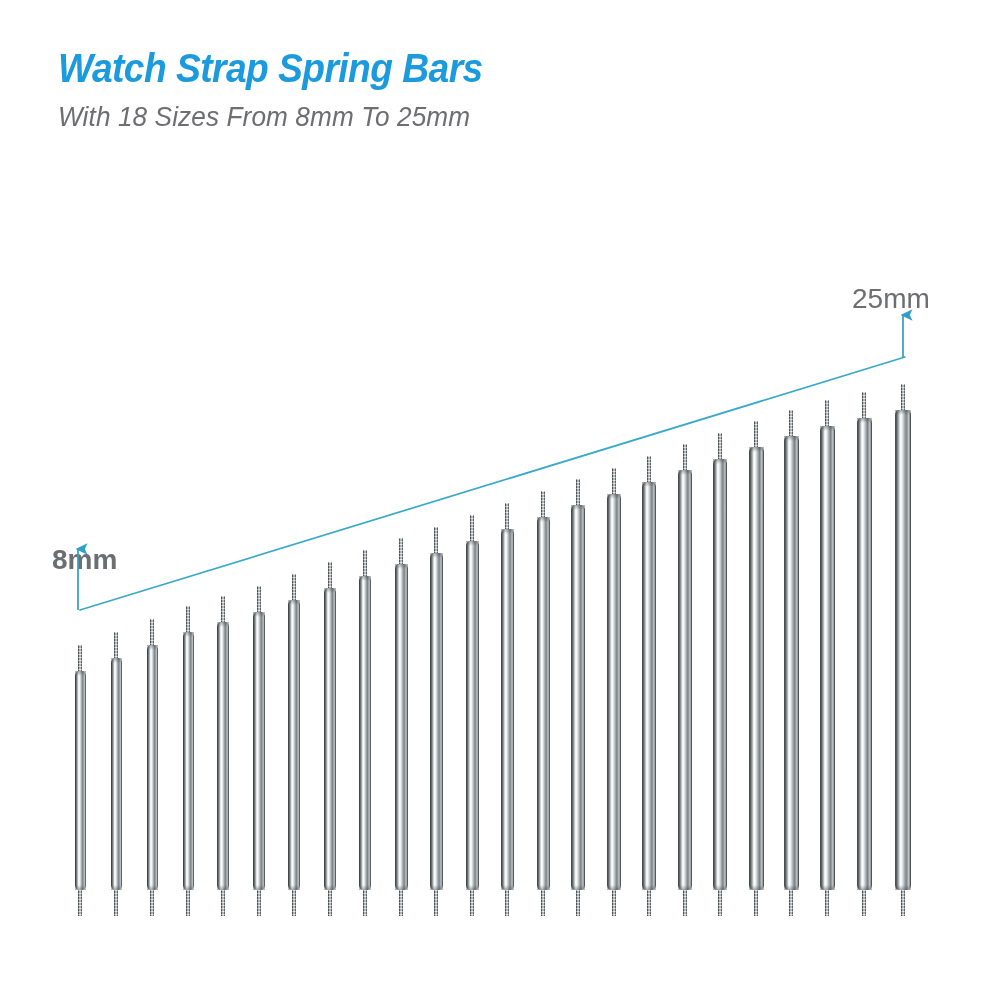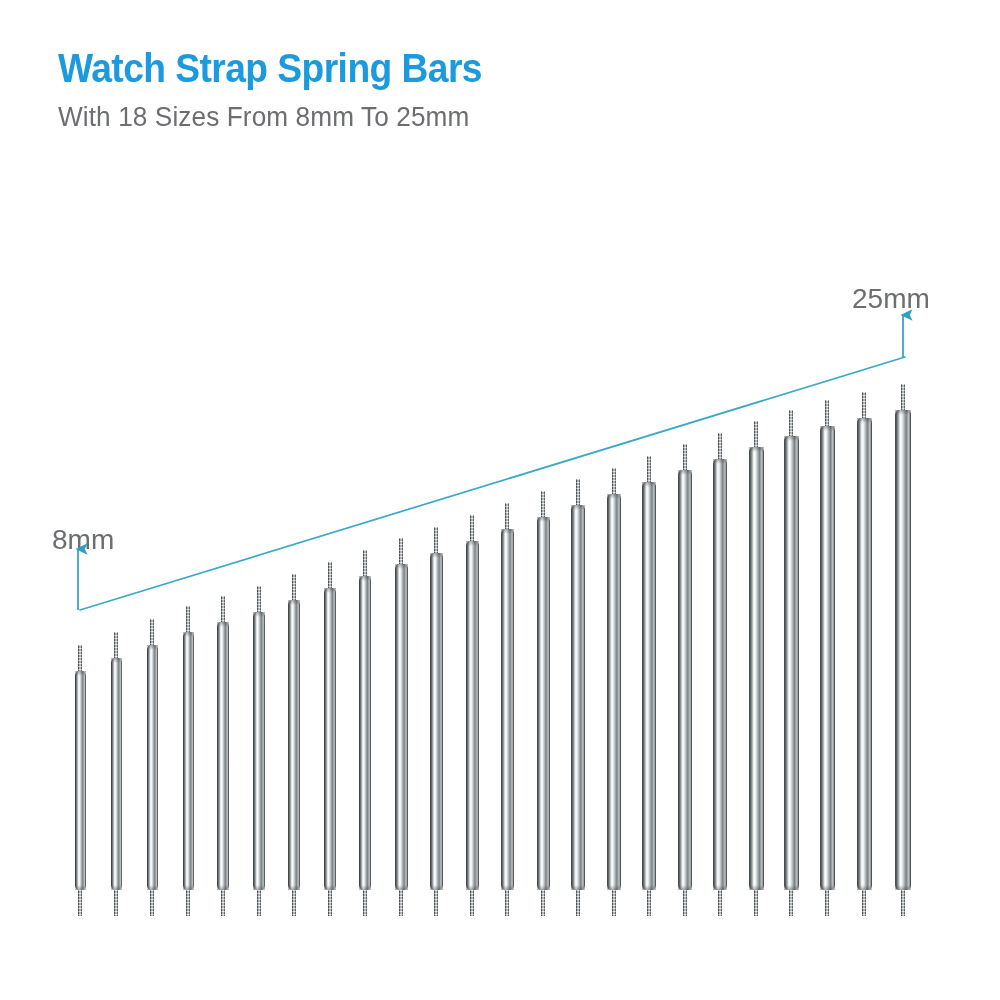--- a/index.html
+++ b/index.html
@@ -18,20 +18,21 @@
     height: 1000px;
     background: #ffffff;
   }
 
   
   #header {
     position: absolute;
     left: 58px;
     top: 48px;
     width: 800px;
+    font-style: italic;
   }
 
   #title {
     font-family: "Liberation Sans", sans-serif;
     font-size: 40px;
     font-weight: 700;
     letter-spacing: -0.6px;
     color: #1b9ade;
     line-height: 1.02;
     transform: scaleX(0.93);
@@ -54,21 +55,21 @@
   
   .callout-label {
     position: absolute;
     font-family: "Liberation Sans", sans-serif;
     font-size: 28px;
     font-weight: 400;
     color: #6d6e71;
     white-space: nowrap;
   }
 
-  #label-min { left: 52px; top: 524px; }
+  #label-min { left: 52px; top: 544px; font-weight: bold; }
   #label-max { left: 852px; top: 283px; }
 
   
   #guides {
     position: absolute;
     left: 0;
     top: 0;
     width: 1000px;
     height: 1000px;
     pointer-events: none;

